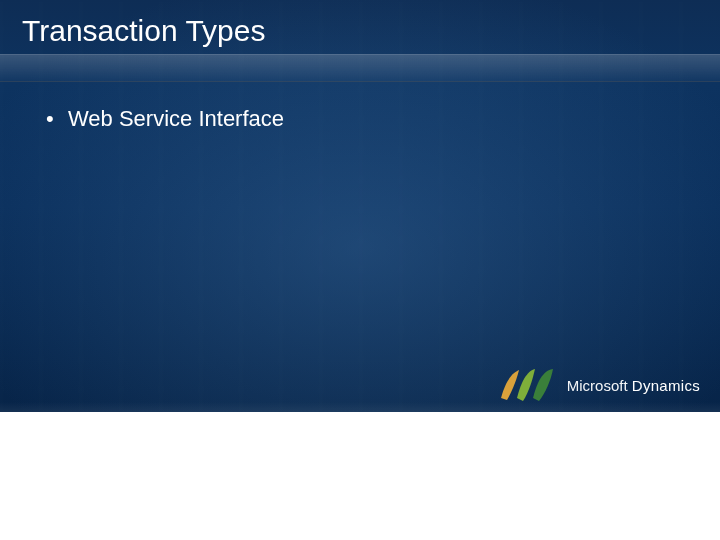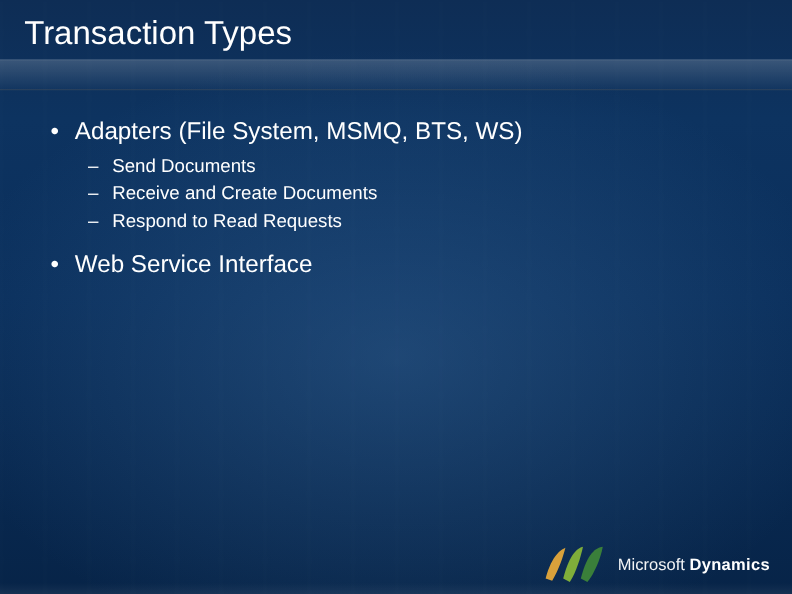--- a/index.html
+++ b/index.html
@@ -1,19 +1,19 @@
 <!DOCTYPE html>
 <html><head>
 <meta charset="utf-8">
 <style>
   * { margin: 0; padding: 0; box-sizing: border-box; }
   html, body { width: 720px; height: 540px; overflow: hidden; font-family: Arial, Helvetica, sans-serif; }
   .slide {
     width: 720px;
-    height: 540px;
+    height: 412px;
     background:
       radial-gradient(ellipse 600px 400px at 50% 60%, rgba(70,120,170,0.35), rgba(10,40,80,0) 70%),
       linear-gradient(180deg, #0e2d55 0%, #0d3360 20%, #0a2f5c 50%, #072448 100%);
     color: #ffffff;
     position: relative;
   }
   
   .bg-hint {
     position: absolute; inset: 0;
     background:
@@ -101,49 +101,41 @@
     bottom: 10px;
     display: flex;
     align-items: center;
     gap: 10px;
   }
   .brand-text {
     font-size: 15px;
     color: #ffffff;
   }
   .brand-text .light { font-weight: 400; opacity: 0.95; }
-  .brand-text .bold { font-weight: 700; letter-spacing: 0.3px; margin-top: 32px; }
+  .brand-text .bold { font-weight: 400; letter-spacing: 0.3px; margin-top: 32px; }
   .brand-logo {
     width: 58px;
     height: 34px;
     position: relative;
   }
 </style>
 </head>
 <body>
 
 <div class="slide">
   <div class="bg-hint"></div>
 
   <div class="title-wrap">
     <div class="title">Transaction Types</div>
     <div class="title-band"></div>
   </div>
 
   <div class="content">
     <ul class="l1">
 
-      <li>
-        <span>Adapters (File System, MSMQ, BTS, WS)</span>
-        <ul class="l2">
-          <li>Send Documents</li>
-          <li>Receive and Create Documents</li>
-          <li>Respond to Read Requests</li>
-        </ul>
-      </li>
 
       <li>
         <span>Web Service Interface</span>
       </li>
 
 
     </ul>
   </div>
 
   <div class="footer-accent">

